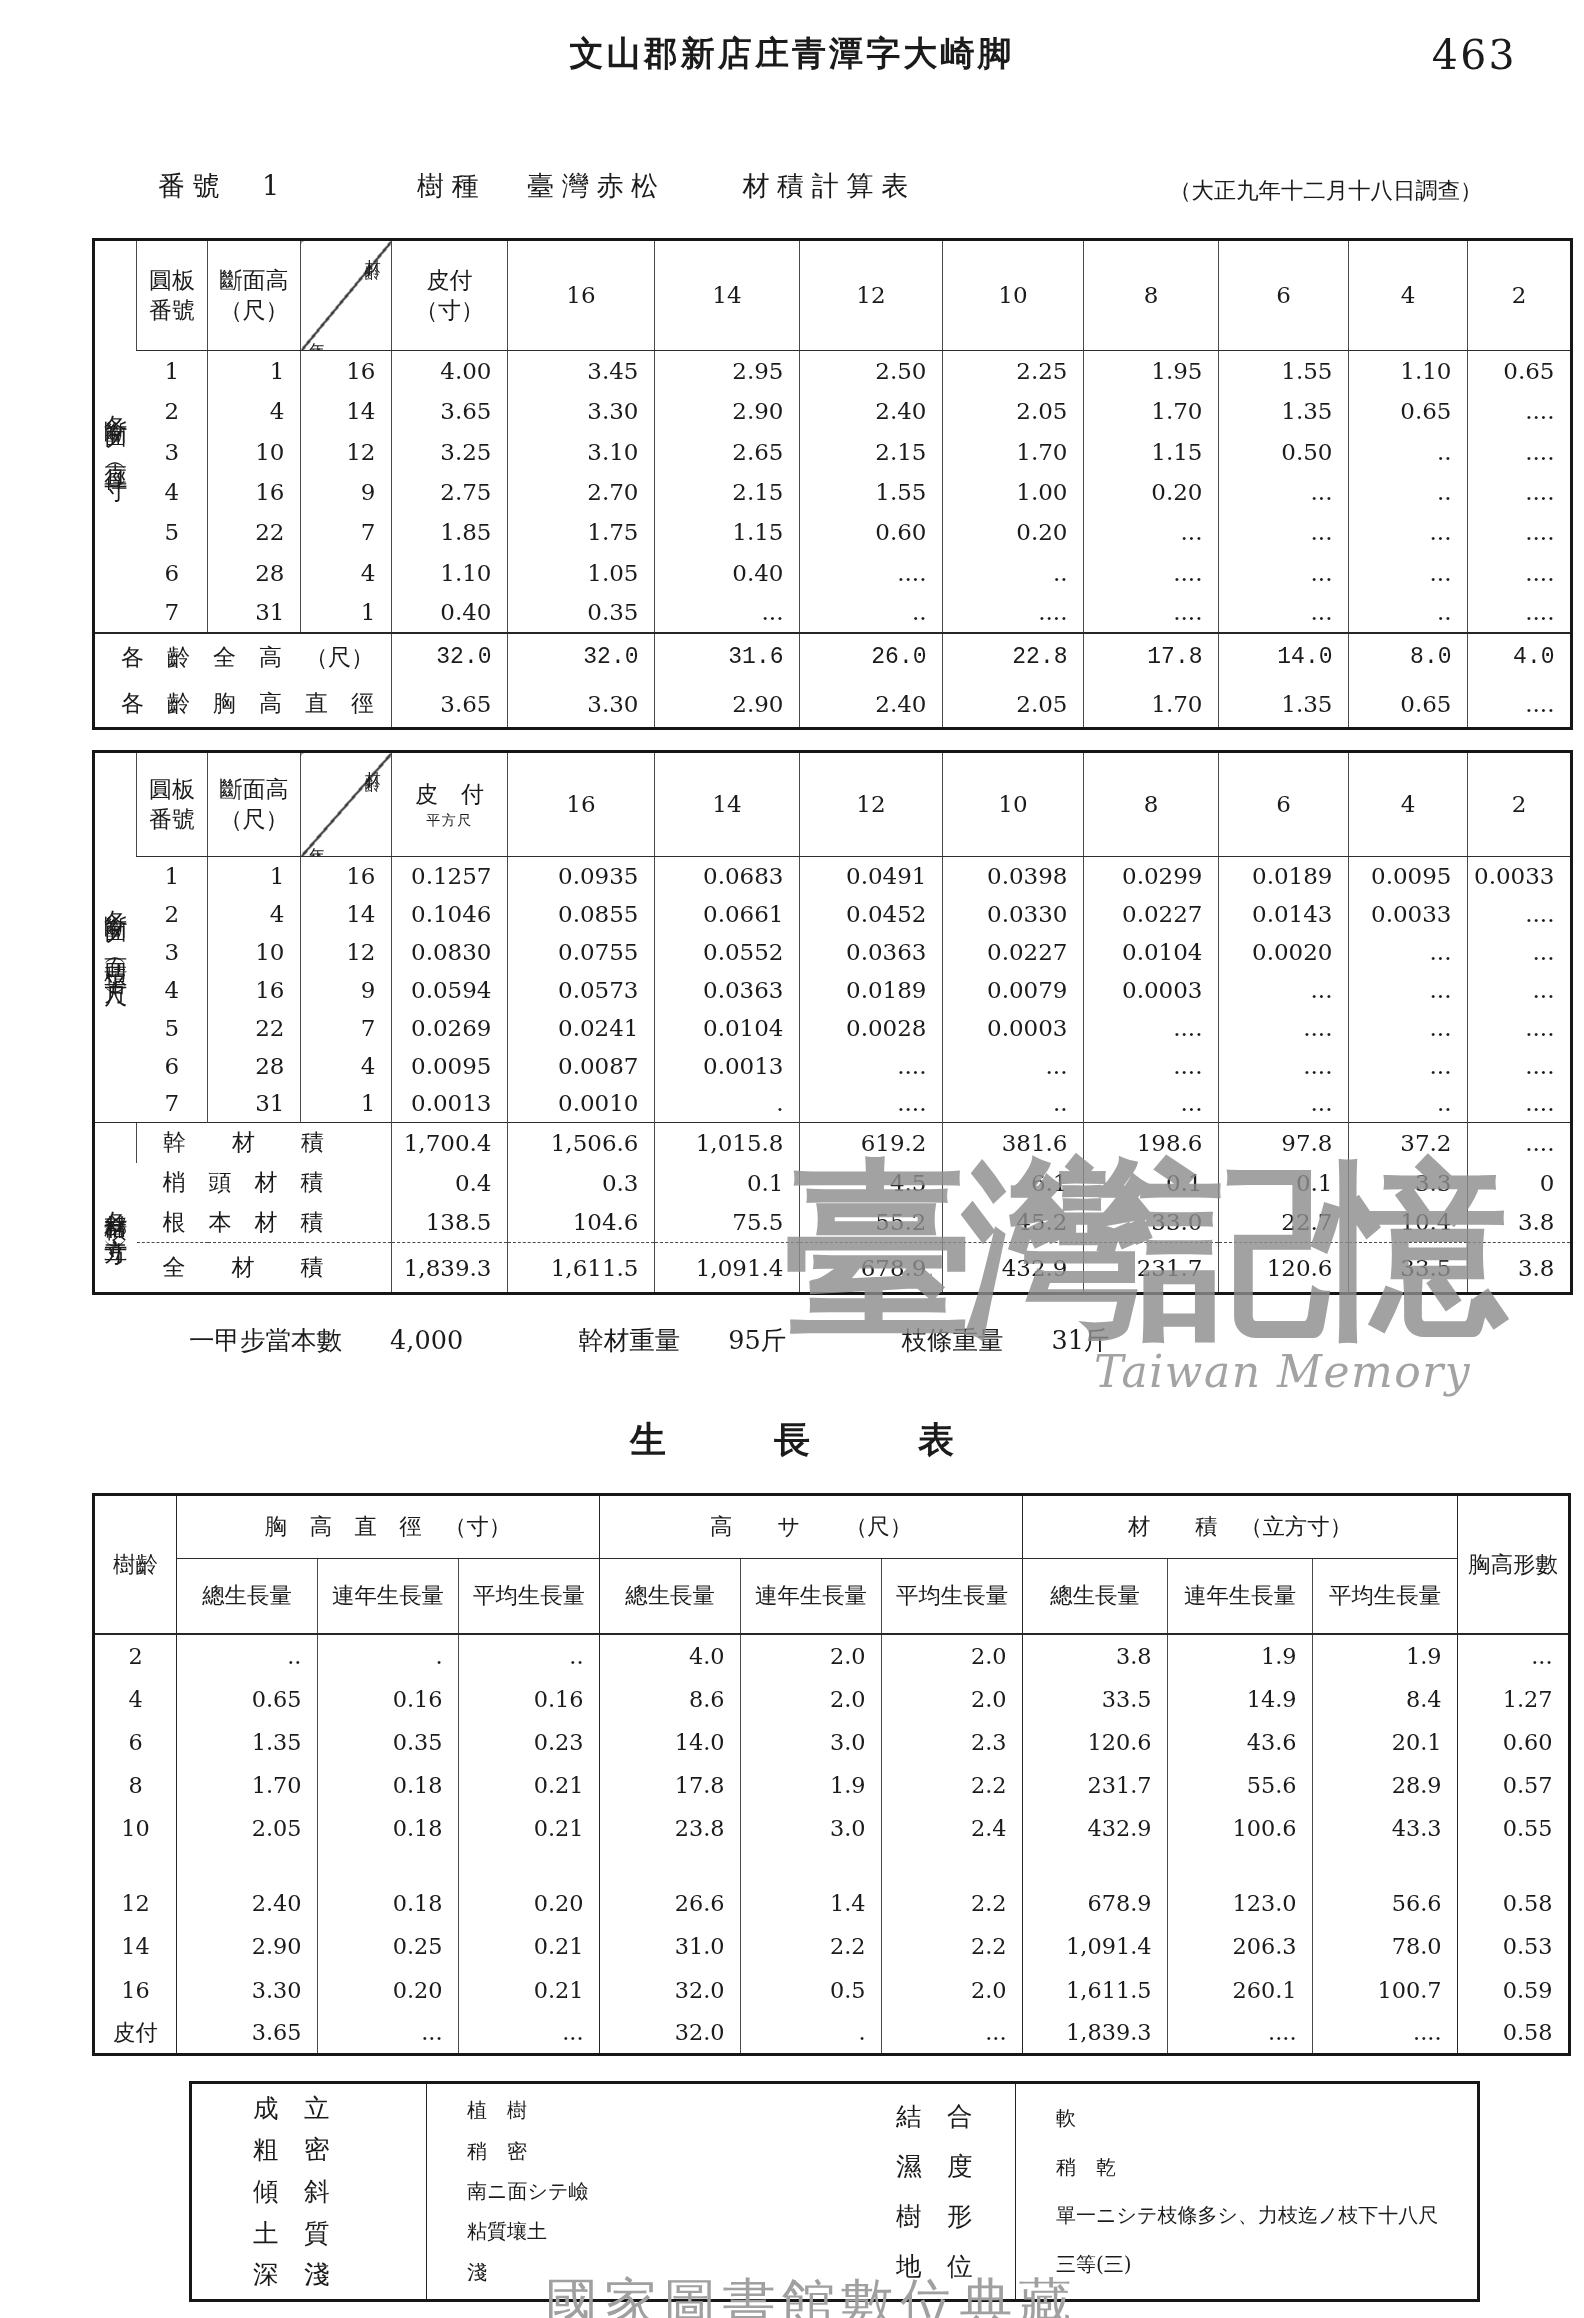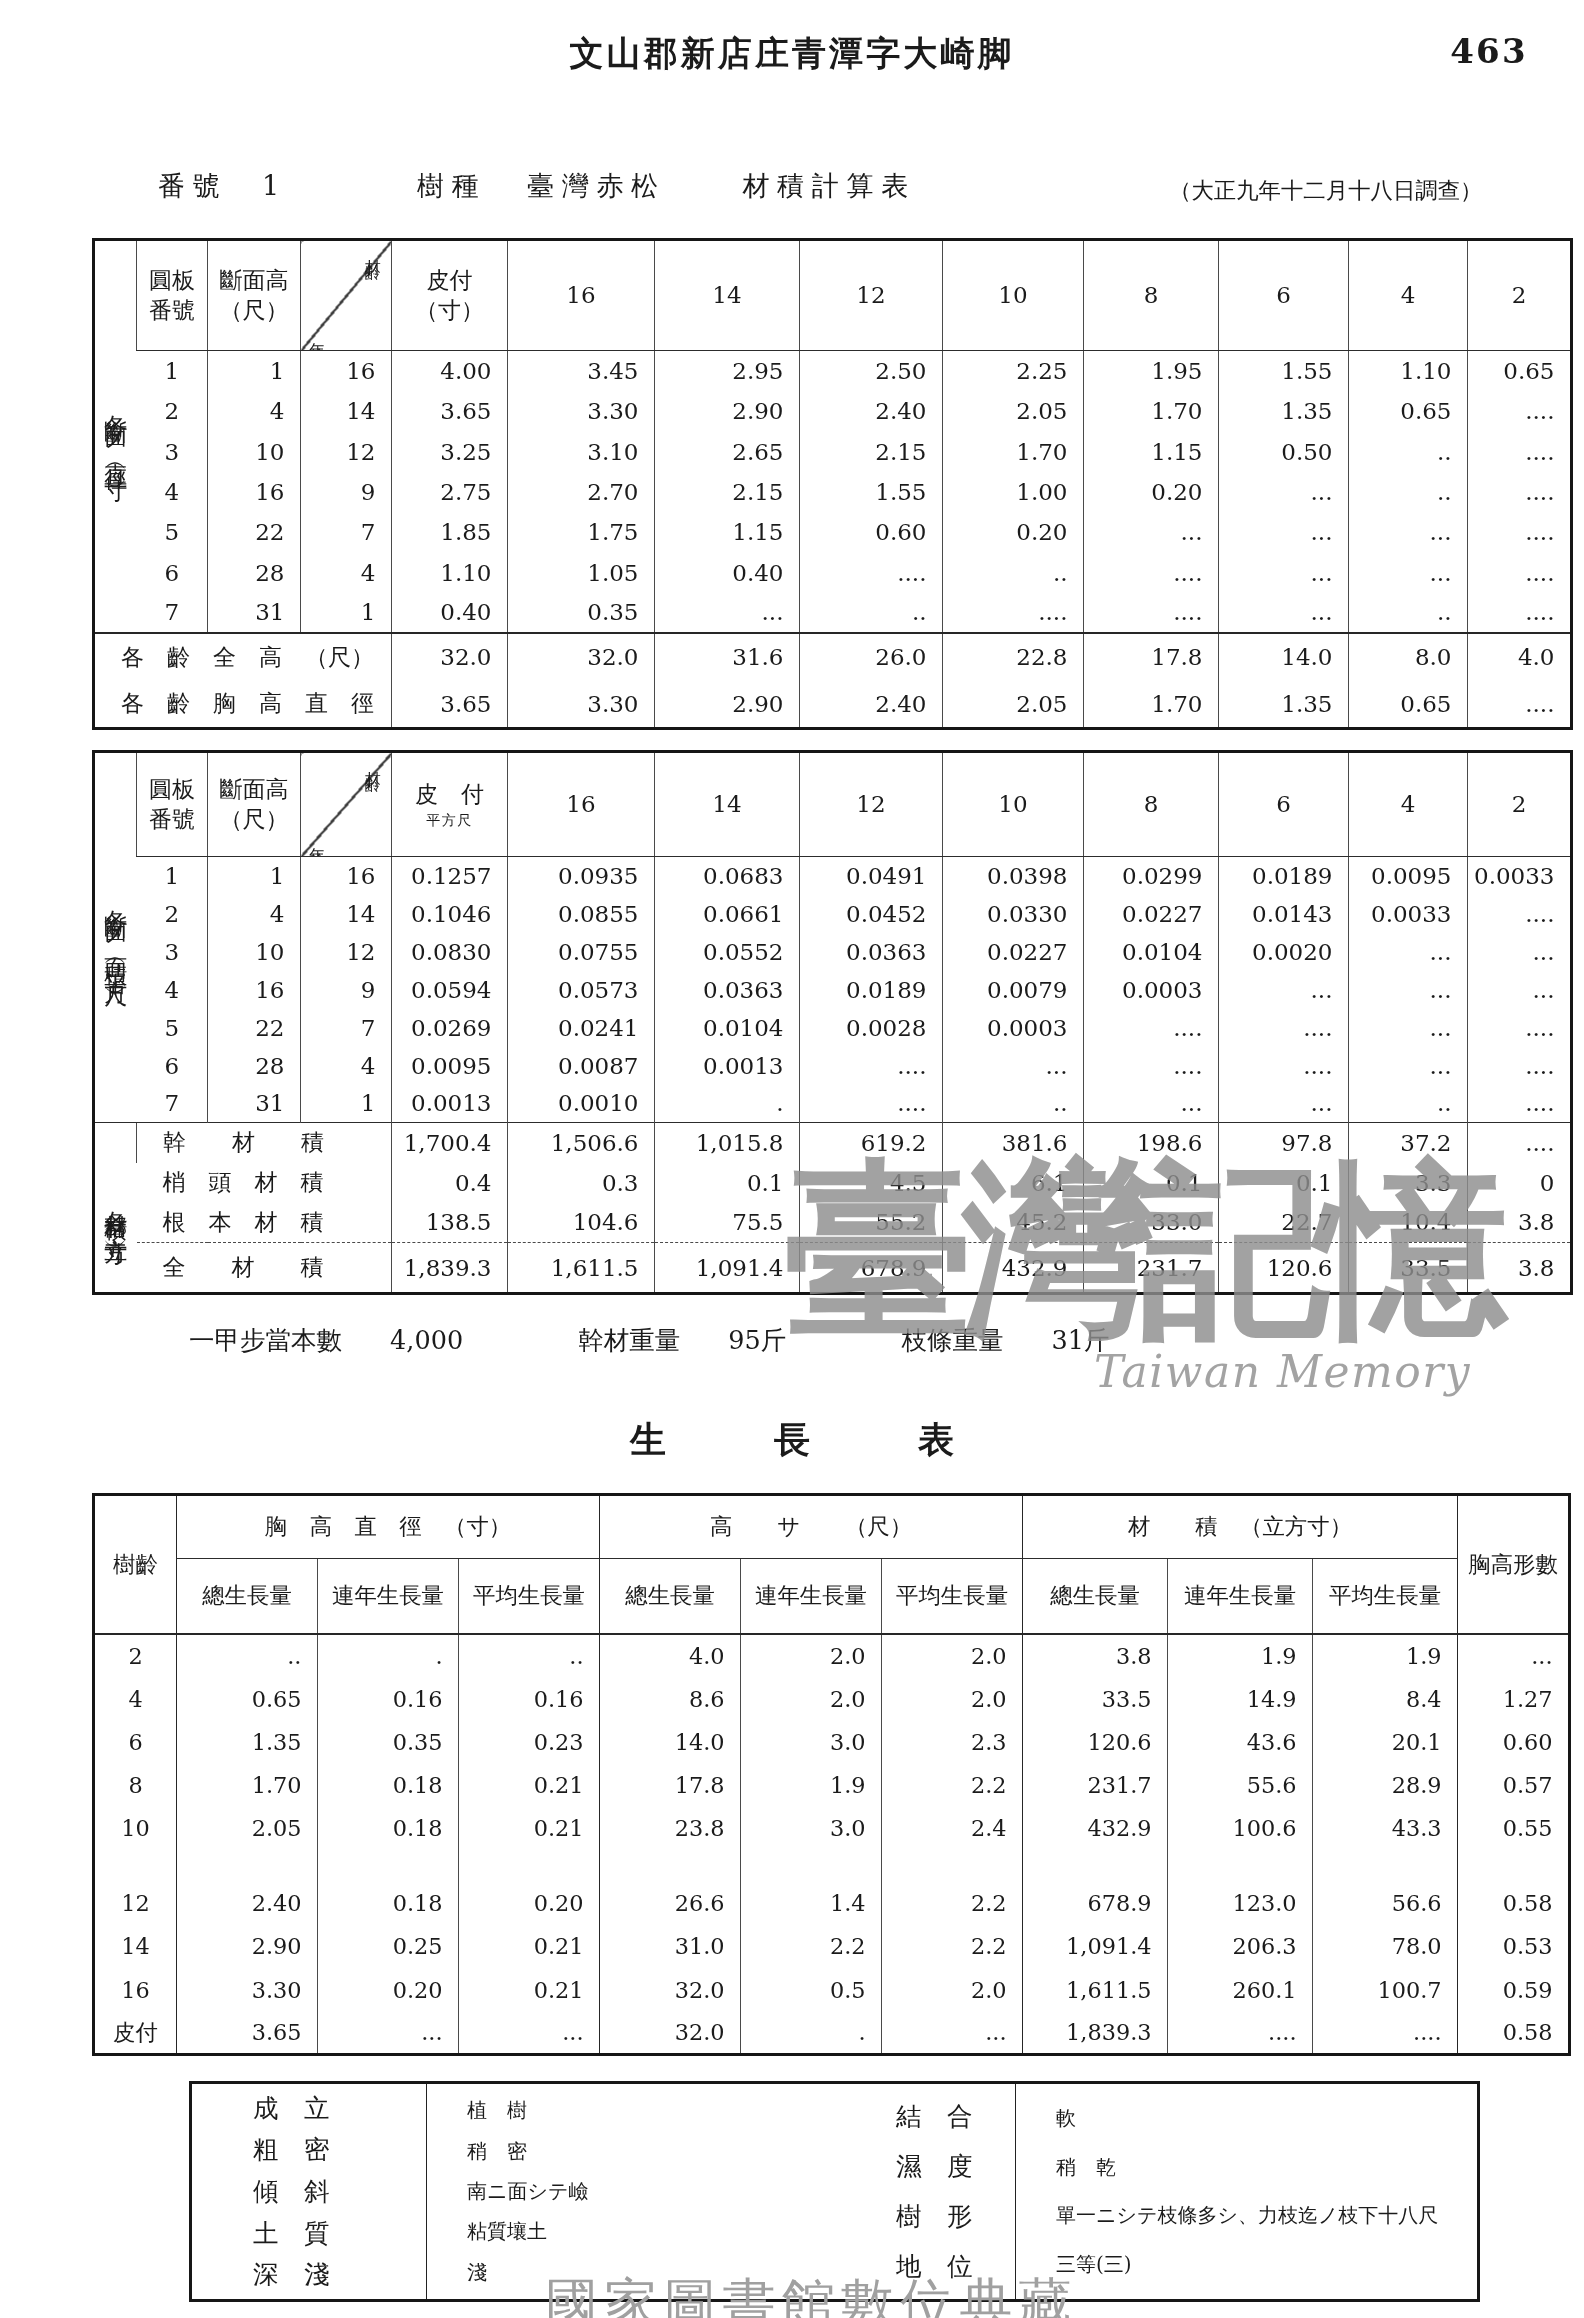--- a/index.html
+++ b/index.html
@@ -1,20 +1,20 @@
 <!DOCTYPE html>
 <html style="font-size:12.4px"><head>
 <meta charset="utf-8">
 <style>
   html,body{margin:0;padding:0;background:#ffffff;}
   .page{position:relative;width:1584px;height:2319px;background:#ffffff;overflow:hidden;
         font-family:"DejaVu Serif","Liberation Serif",serif;color:#1b1b1b;}
   .abs{position:absolute;}
   .page-title{left:0;top:31px;width:1584px;text-align:center;font-size:34px;font-weight:bold;letter-spacing:3.1px;}
-  .page-no{right:56px;top:31px;font-size:34px;font-weight:bold;letter-spacing:2.3px;}
+  .page-no{right:67px;top:31px;font-size:41px;font-weight:normal;letter-spacing:2.3px;}
   .subhead{top:168px;font-size:27px;}
   .sh-left{left:158px;}
   .sh-mid{left:417px;}
   .sh-mid .gap1{margin-left:32px;} .sh-mid .gap2{margin-left:68px;}
   .sh-date{left:1169px;top:175px;font-size:22.4px;}
   .lsp{letter-spacing:7.7px;}
 
   .twrap{position:absolute;}
   table.t{border-collapse:collapse;table-layout:fixed;width:100%;height:100%;
           border:3.1px solid #161616;}
@@ -33,21 +33,21 @@
   td.vlab{text-align:center;font-size:22.4px;}
   td.vlab2{text-align:center;font-size:20px;}
   td.vlab2 .vt{letter-spacing:2.3px;margin:0 1.5px;}
   td.diag{position:relative;
     background:linear-gradient(to bottom right,transparent calc(50% - 1.2px),
       #3d3d3d calc(50% - 1.2px),#3d3d3d calc(50% + 1.2px),transparent calc(50% + 1.2px));}
   .diagTop{position:absolute;top:4.6px;right:9.3px;font-size:16px;}
   .diagBot{position:absolute;bottom:4.6px;left:7.7px;font-size:16px;}
   .subunit{font-size:14px;text-align:center;letter-spacing:1.5px;margin-top:1.5px;}
   tr.sum{height:45px;}
-  tr.sum1 td{border-top:2.3px solid #262626;}
+  tr.sum1 td{border-top:2.3px solid #262626;font-family:Liberation Mono, monospace;}
   .sumlab,.vollab{padding-left:26px !important;font-size:24px;white-space:nowrap;}
   tr.vol{height:40px;}
   tr.vol1 td{border-top:1.5px solid #2c2c2c;}
   tr.tot{height:51px;}
   tr.tot td{border-top:1.5px dashed #4a4a4a;}
 
   .notes{left:189px;top:1323px;font-size:25.5px;white-space:nowrap;}
   .notes span{margin-right:0;}
   .n-gap-s{margin-left:40px;} .n-gap-l{margin-left:107px;}
 

